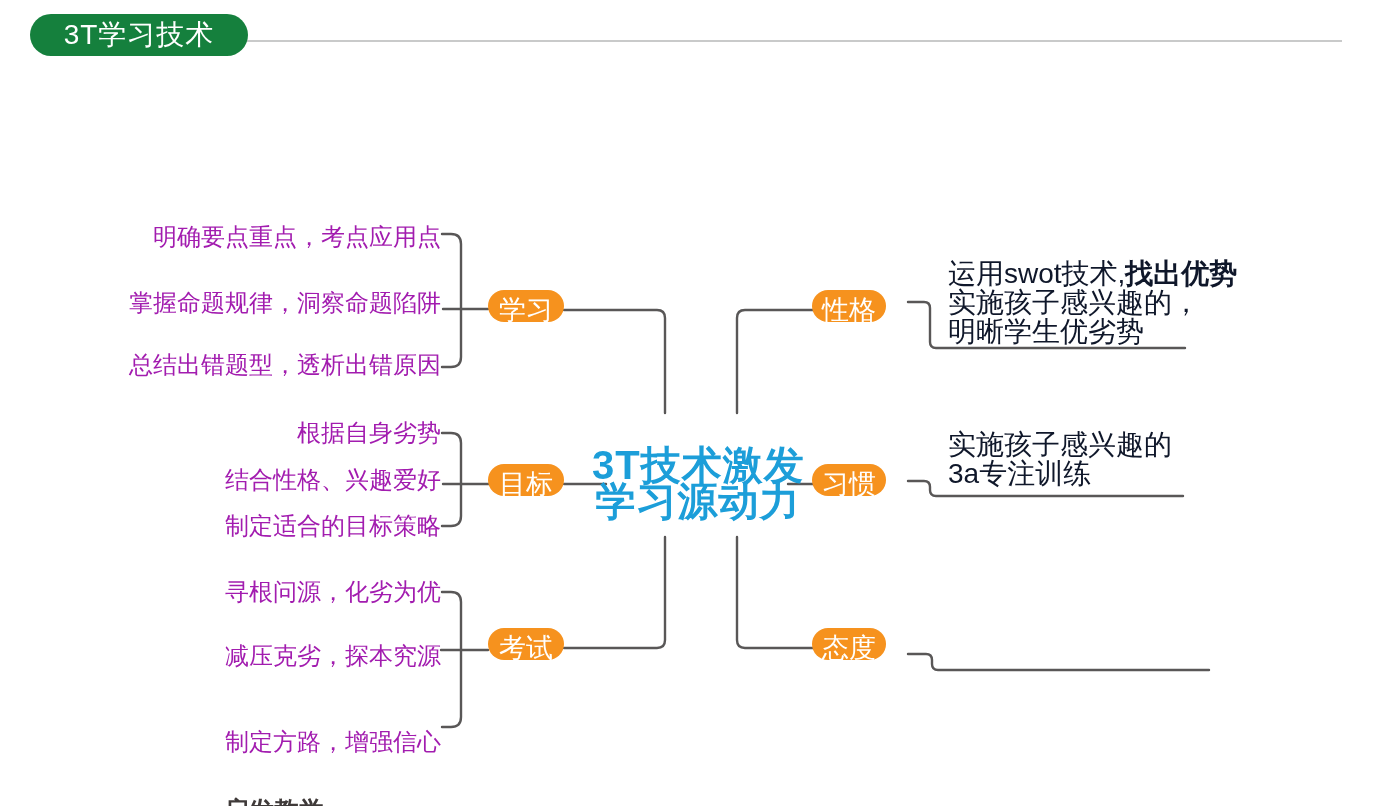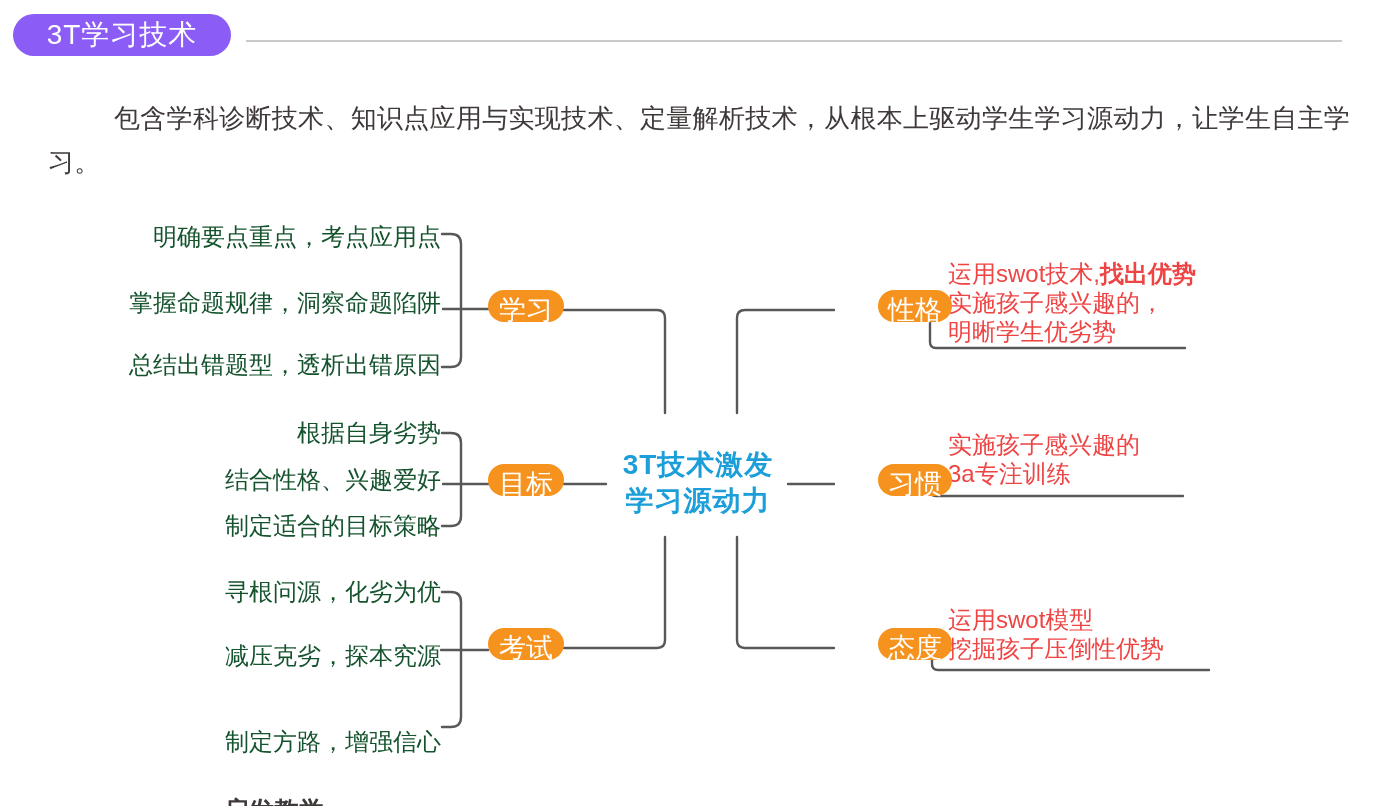--- a/index.html
+++ b/index.html
@@ -5,51 +5,51 @@
   html,body{margin:0;padding:0;background:#fff;}
   .page{
     position:relative;width:1379px;height:806px;background:#ffffff;overflow:hidden;
     font-family:"Liberation Sans","DejaVu Sans",sans-serif;color:#3f3a39;
   }
   svg.connectors{position:absolute;left:0;top:0;width:1379px;height:806px;z-index:1;}
   .abs{position:absolute;z-index:2;white-space:nowrap;}
 
   
   .badge{
-    left:13px;top:14px;width:218px;height:42px;border-radius:21px;
-    background:#8b5cf6;color:#ffffff;font-size:28px;line-height:42px;text-align:center;
+    left:30px;top:14px;width:218px;height:42px;border-radius:21px;
+    background:#15803d;color:#ffffff;font-size:28px;line-height:42px;text-align:center;
     letter-spacing:1px;z-index:3;
   }
 
   
   .intro{left:48px;top:96px;width:1300px;font-size:26px;line-height:44px;color:#3f3a39;letter-spacing:.3px;}
   .intro .l1{text-indent:66px;}
 
   
-  .litem{right:938px;text-align:center;font-size:24px;line-height:30px;color:#14532d;}
+  .litem{right:938px;text-align:center;font-size:24px;line-height:30px;color:#a21caf;}
   .a1{top:222px;} .a2{top:288px;margin-left:20px;} .a3{top:350px;}
   .b1{top:418px;} .b2{top:465px;} .b3{top:511px;margin-left:24px;}
   .c1{top:577px;} .c2{top:641px;} .c3{top:712px;margin-top:15px;}
 
   
   .pill{
     width:76px;height:32px;border-radius:20px;background:#f6921e;color:#fff;
     font-size:27px;line-height:40px;text-align:center;z-index:3;
   }
-  .pl{left:488px;} .pr{left:878px;width:74px;}
+  .pl{left:488px;} .pr{left:812px;width:74px;}
   .p1{top:290px;} .p2{top:464px;} .p3{top:628px;}
 
   
   .center-title{
     left:592px;top:447px;width:212px;text-align:center;
-    font-size:28px;line-height:36px;font-weight:700;color:#1c9ed9;letter-spacing:1px;
+    font-size:40px;line-height:36px;font-weight:700;color:#1c9ed9;letter-spacing:1px;
   }
 
   
-  .rtext{left:948px;font-size:24px;line-height:29px;color:#ef4444;}
+  .rtext{left:948px;font-size:28px;line-height:29px;color:#0f172a;}
   .r1{top:259px;} .r2{top:430px;} .r3{top:605px;}
   .bold{font-weight:700;}
 
   
   .footnote{left:224px;top:762px;font-size:25px;font-weight:700;color:#3f3a39;margin-top:32px;}
 </style>
 </head>
 <body>
 
 <div class="page">
@@ -74,24 +74,20 @@
       <path d="M788,484 H834"></path>
 
       <path d="M908,302 H924 Q930,302 930,308 V342 Q930,348 936,348 H1185"></path>
       <path d="M908,481 H924 Q930,481 930,487 V490 Q930,496 936,496 H1183"></path>
       <path d="M908,654 H926 Q932,654 932,660 V664 Q932,670 938,670 H1209"></path>
     </g>
   </svg>
 
   <div class="abs badge">3T学习技术</div>
 
-  <div class="abs intro">
-    <div class="l1">包含学科诊断技术、知识点应用与实现技术、定量解析技术，从根本上驱动学生学习源动力，让学生自主学</div>
-    <div class="l2">习。</div>
-  </div>
 
   <div class="abs litem a1">明确要点重点，考点应用点</div>
   <div class="abs litem a2">掌握命题规律，洞察命题陷阱</div>
   <div class="abs litem a3">总结出错题型，透析出错原因</div>
 
   <div class="abs litem b1">根据自身劣势</div>
   <div class="abs litem b2">结合性格、兴趣爱好</div>
   <div class="abs litem b3">制定适合的目标策略</div>
 
   <div class="abs litem c1">寻根问源，化劣为优</div>
@@ -115,20 +111,16 @@
     <div><span>运用swot技术,</span><span class="bold">找出优势</span></div>
     <div>实施孩子感兴趣的，</div>
     <div>明晰学生优劣势</div>
   </div>
 
   <div class="abs rtext r2">
     <div>实施孩子感兴趣的</div>
     <div>3a专注训练</div>
   </div>
 
-  <div class="abs rtext r3">
-    <div>运用swot模型</div>
-    <div>挖掘孩子压倒性优势</div>
-  </div>
 
   <div class="abs footnote">启发教学</div>
 
 </div>
 
 </body></html>

